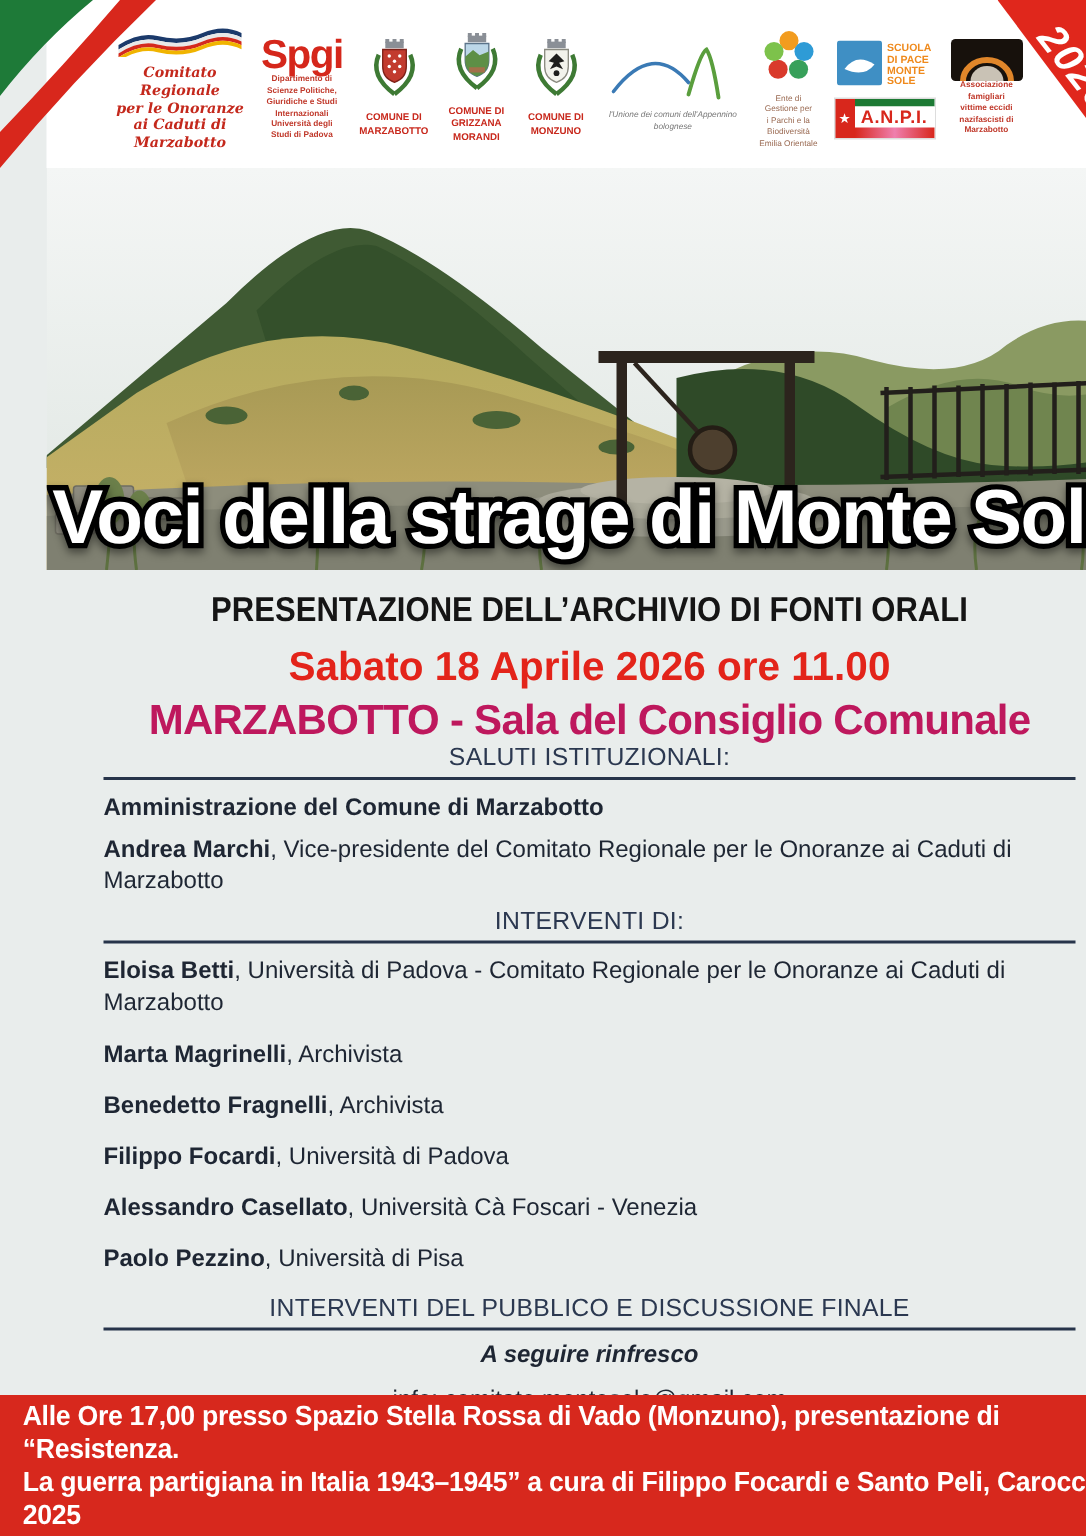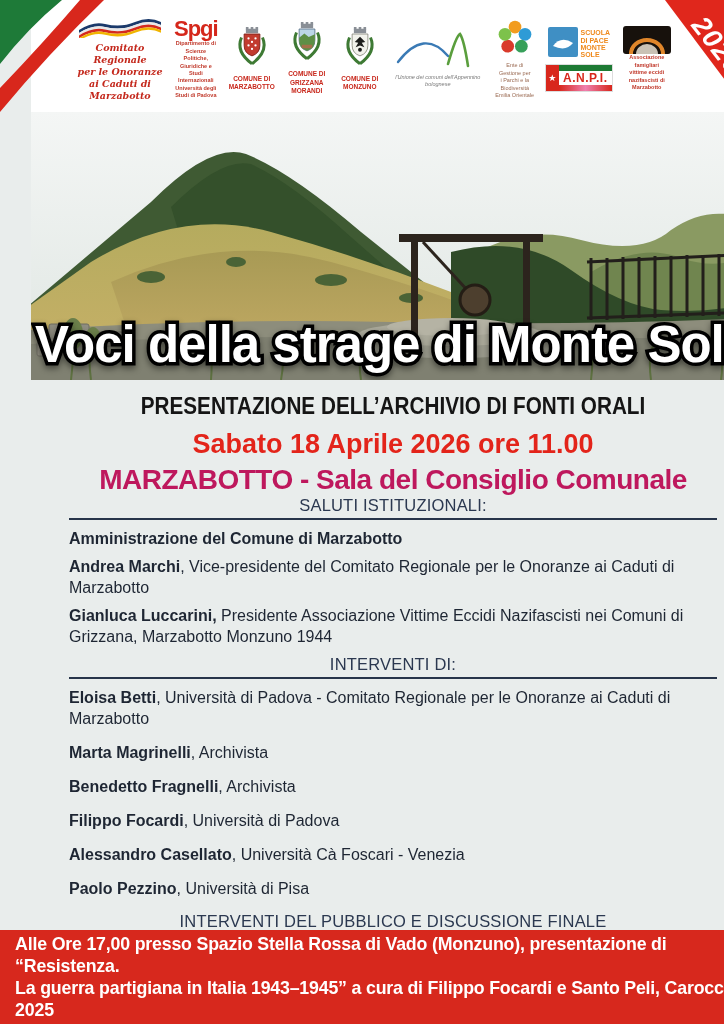--- a/index.html
+++ b/index.html
@@ -6,21 +6,21 @@
   .poster{position:relative;width:724px;height:1024px;margin:0 auto;background:#e9edec;
     overflow:hidden;font-family:"Liberation Sans",sans-serif;padding-left:31px;}
 
   
   .header{position:relative;height:112px;background:#ffffff;display:flex;align-items:center;
     justify-content:flex-start;gap:11px;padding:6px 96px 0 46px;box-sizing:border-box;z-index:3;}
   .logo{display:flex;flex-direction:column;align-items:center;justify-content:center;text-align:center;}
   .logo .cap{white-space:pre-line;font-size:6.5px;line-height:1.3;font-weight:bold;color:#c8281c;margin-top:2px;}
   .cap-script{white-space:pre-line;font-family:"DejaVu Serif",serif;font-style:italic;font-weight:bold;
     color:#c4281c;font-size:9.5px;line-height:1.25;}
-  .spgi-word{font-size:22px;font-weight:bold;color:#d5271b;line-height:1;letter-spacing:-1px;}
+  .spgi-word{font-size:27px;font-weight:bold;color:#d5271b;line-height:1;letter-spacing:-1px;}
   .cap-tiny{white-space:pre-line;font-size:5.5px;line-height:1.35;font-weight:bold;color:#c0392b;}
   .cap-gray{white-space:pre-line;font-size:5.5px;line-height:1.35;color:#777;font-style:italic;}
   .cap-ente{white-space:pre-line;font-size:5.5px;line-height:1.35;color:#9a6a52;}
   .scuola-box{display:flex;align-items:center;gap:3px;}
   .scuola-txt{white-space:pre-line;font-size:7px;line-height:1.05;font-weight:bold;color:#ef8a1d;text-align:left;}
   .anpi{margin-top:4px;display:flex;width:66px;height:26px;box-shadow:0 0 0 1px #ddd;}
   .anpi-star{width:13px;background:#d8271c;color:#fff;font-size:9px;display:flex;align-items:center;justify-content:center;}
   .anpi-right{flex:1;display:flex;flex-direction:column;}
   .anpi-right .g{height:6px;background:#1d7a34;}
   .anpi-right .w{flex:1;background:#fff;display:flex;align-items:center;justify-content:center;
@@ -323,21 +323,20 @@
 
   <div class="subtitle">PRESENTAZIONE DELL’ARCHIVIO DI FONTI ORALI</div>
   <div class="date">Sabato 18 Aprile 2026 ore 11.00</div>
   <div class="location">MARZABOTTO - Sala del Consiglio Comunale</div>
 
   <div class="sec-head">SALUTI ISTITUZIONALI:</div>
   <hr class="rule">
   <div class="people">
     <p><b>Amministrazione del Comune di Marzabotto</b><span></span></p>
     <p><b>Andrea Marchi</b><span>, Vice-presidente del Comitato Regionale per le Onoranze ai Caduti di Marzabotto</span></p>
-    <p><b>Gianluca Luccarini,</b><span> Presidente Associazione Vittime Eccidi Nazifascisti nei Comuni di Grizzana, Marzabotto Monzuno 1944</span></p>
   </div>
 
   <div class="sec-head">INTERVENTI DI:</div>
   <hr class="rule">
   <div class="people wide">
     <p><b>Eloisa Betti</b><span>, Università di Padova - Comitato Regionale per le Onoranze ai Caduti di Marzabotto</span></p>
     <p><b>Marta Magrinelli</b><span>, Archivista</span></p>
     <p><b>Benedetto Fragnelli</b><span>, Archivista</span></p>
     <p><b>Filippo Focardi</b><span>, Università di Padova</span></p>
     <p><b>Alessandro Casellato</b><span>, Università Cà Foscari - Venezia</span></p>

